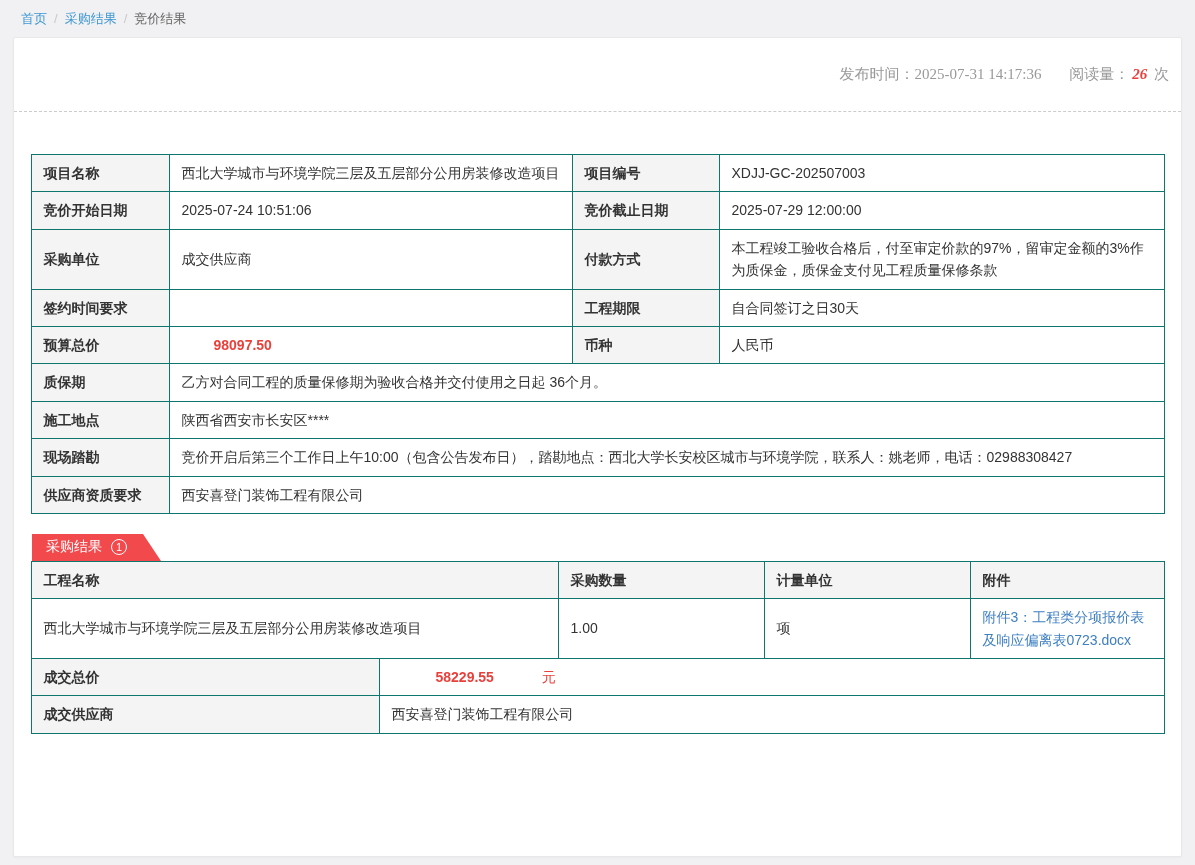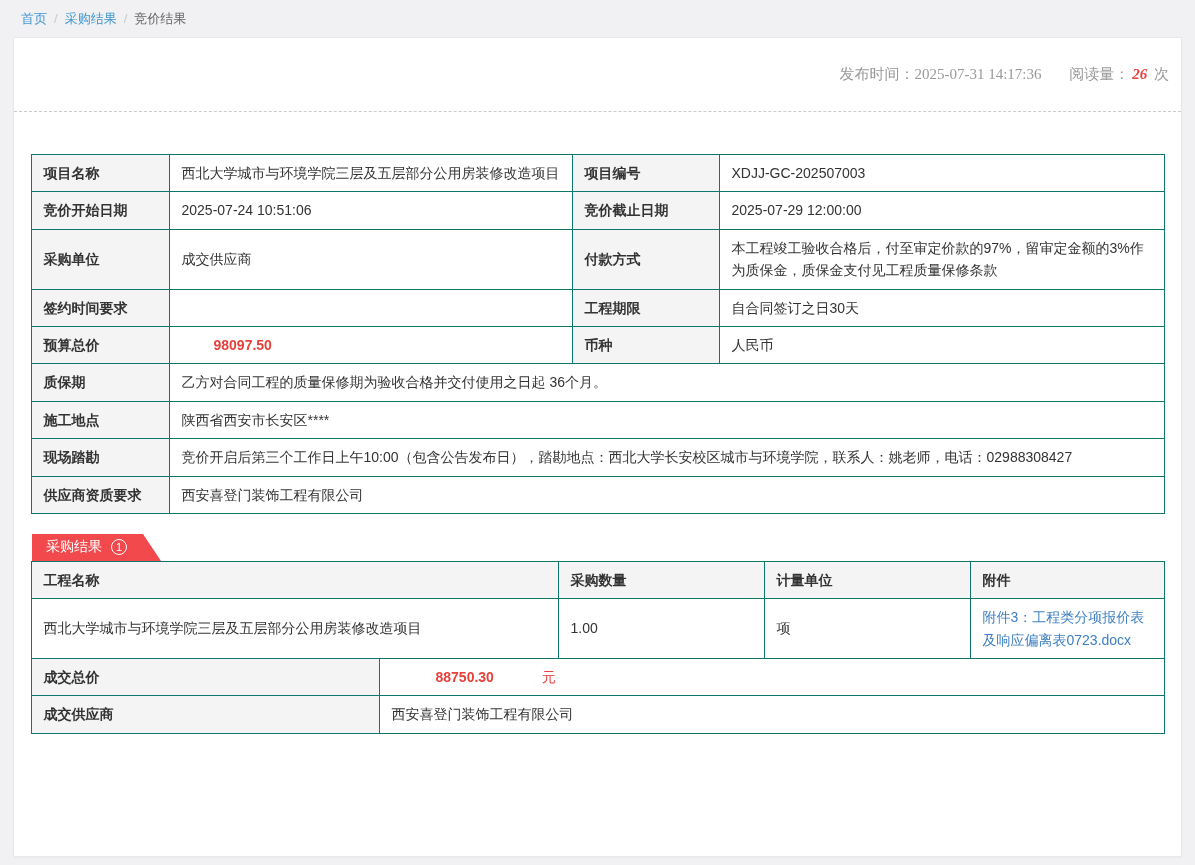--- a/index.html
+++ b/index.html
@@ -169,21 +169,21 @@
     </table>
 
   <table class="deal-table">
     <colgroup>
         <col style="width:348px">
         <col style="width:785px">
       </colgroup>
     <tbody>
         <tr>
       <td class="lbl">成交总价</td>
-      <td><span class="red-val">88750.30</span> <span class="red-val red-unit">元</span></td>
+      <td><span class="red-val">58229.55</span> <span class="red-val red-unit">元</span></td>
     </tr>
     <tr>
       <td class="lbl">成交供应商</td>
       <td>西安喜登门装饰工程有限公司</td>
     </tr>
   </tbody>
     </table>
 
 </div>
 

